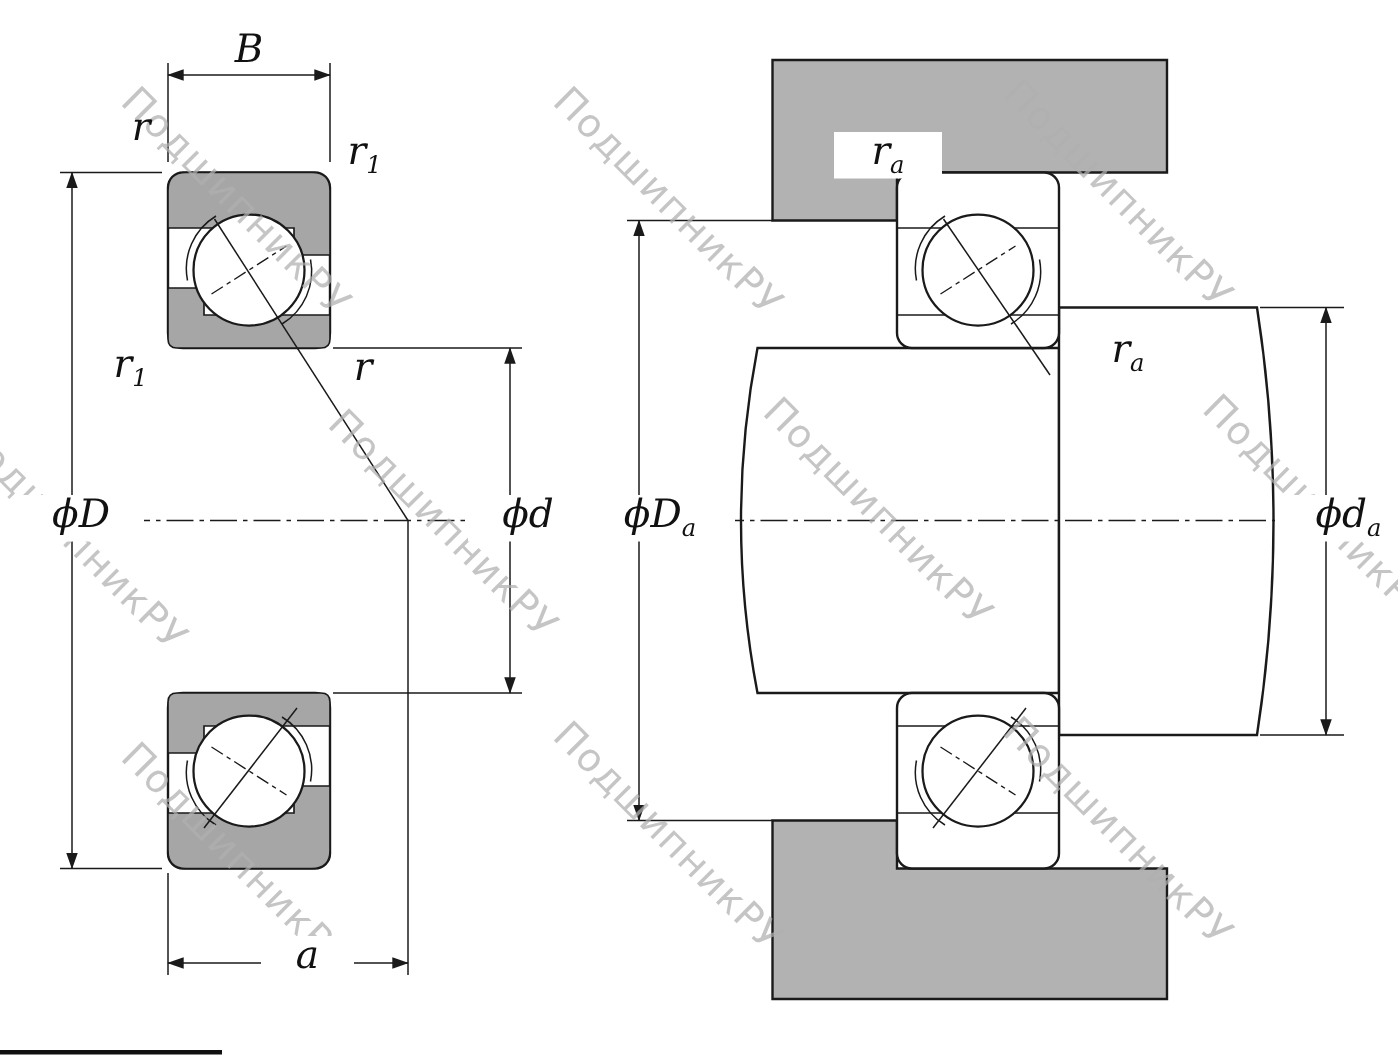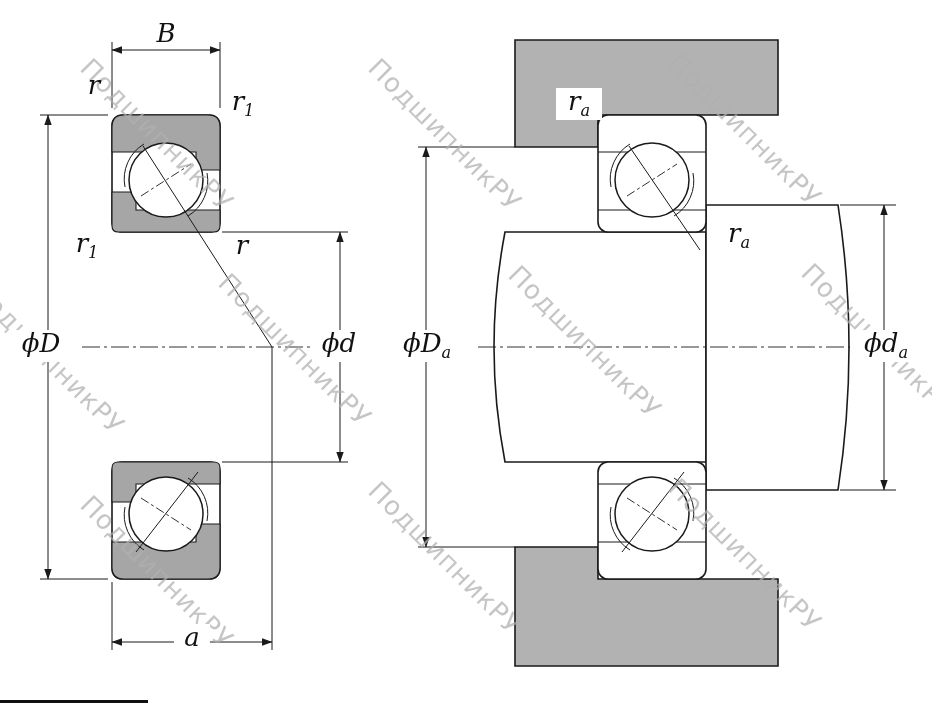--- a/index.html
+++ b/index.html
@@ -31,21 +31,21 @@
     letter-spacing:1px;white-space:nowrap;
     color:var(--watermark-color);opacity:.72;
     pointer-events:none;
   }
   .lbl{
     position:absolute;z-index:3;
     font:italic 26px "DejaVu Serif", serif;
     color:#111;text-align:center;line-height:1.05;
   }
   .lbl sub{font-size:.62em;font-style:italic;}
-  .lbl.bg{background:var(--background);padding:0 1px;}
+  .lbl.bg{background:var(--background);padding:0 14px;}
   #table-border{
     position:absolute;left:0;top:700px;width:148px;height:3px;
     background:#101010;z-index:3;
   }
 </style>
 </head>
 <body>
 
 <div id="stage">
 

